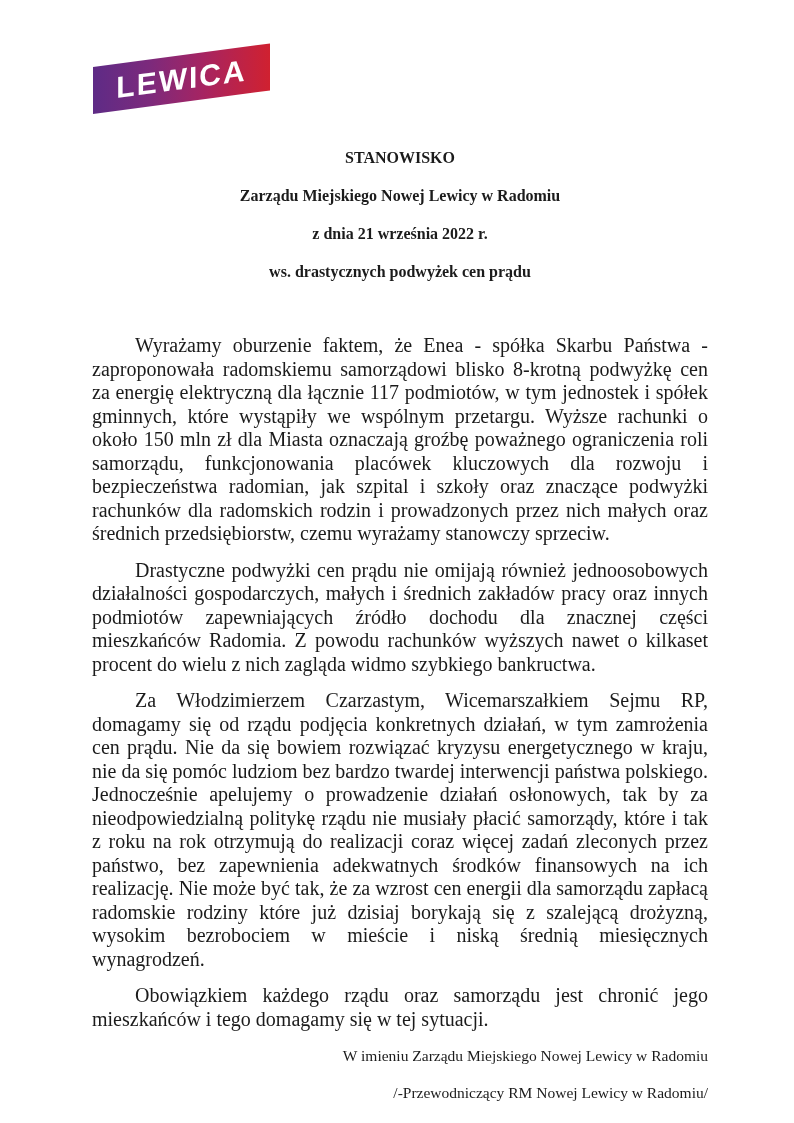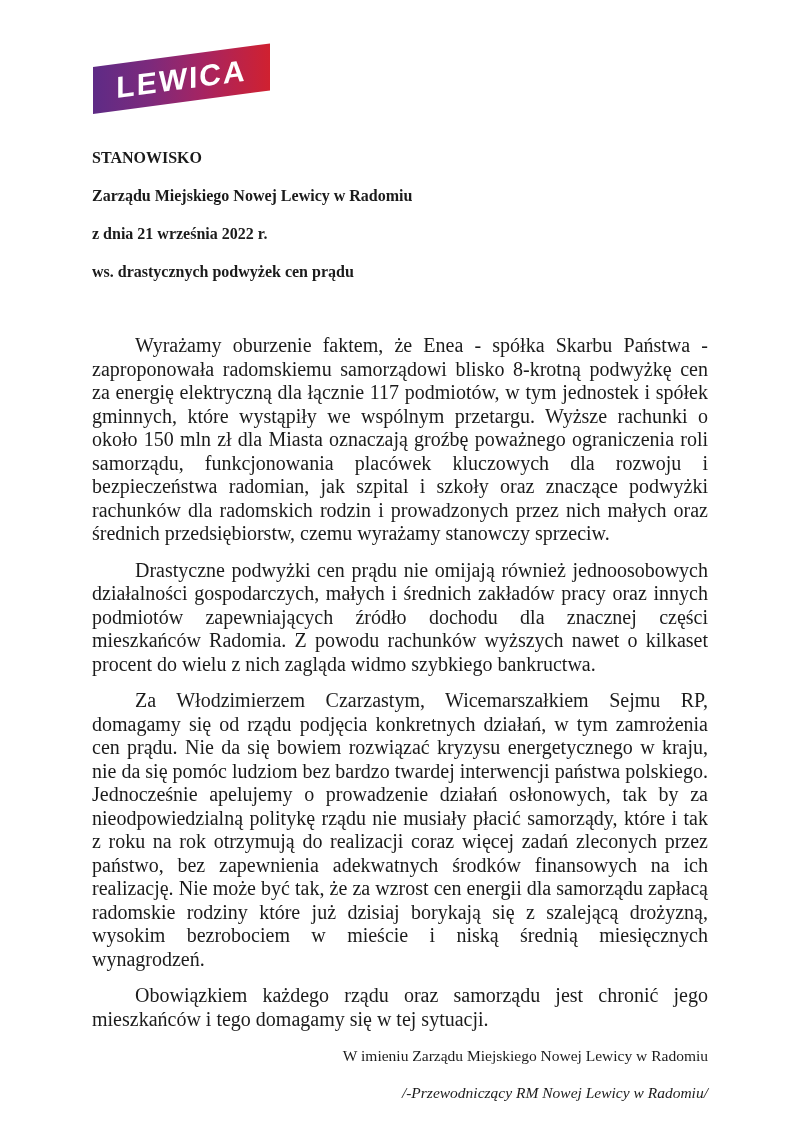--- a/index.html
+++ b/index.html
@@ -36,20 +36,21 @@
     font-weight: bold;
     font-size: 30px;
     letter-spacing: 2px;
     color: #ffffff;
     line-height: 1;
     user-select: none;
   }
   
   .headings {
     margin-top: 139px;
+    text-align: center;
     font-weight: bold;
     font-size: 16px;
     line-height: 38px;
   }
   
   .body-text { margin-top: 43px; }
   .body-text p {
     font-size: 20px;
     line-height: 23.5px;
     text-align: justify;
@@ -57,21 +58,21 @@
     margin: 0 0 13px 0;
   }
   
   .closing { }
   .closing p {
     font-size: 15.5px;
     line-height: 23.5px;
     text-align: right;
     margin: 0 0 13.5px 0;
   }
-  .closing p.signature-role { font-style: italic; }
+  .closing p.signature-role { }
   
   .footer {
     margin-top: 12px;
     text-align: center;
     font-family: "Liberation Sans", "DejaVu Sans", sans-serif;
     font-size: 15.5px;
     line-height: 21px;
     color: #6d28d9;
   }
 </style>

